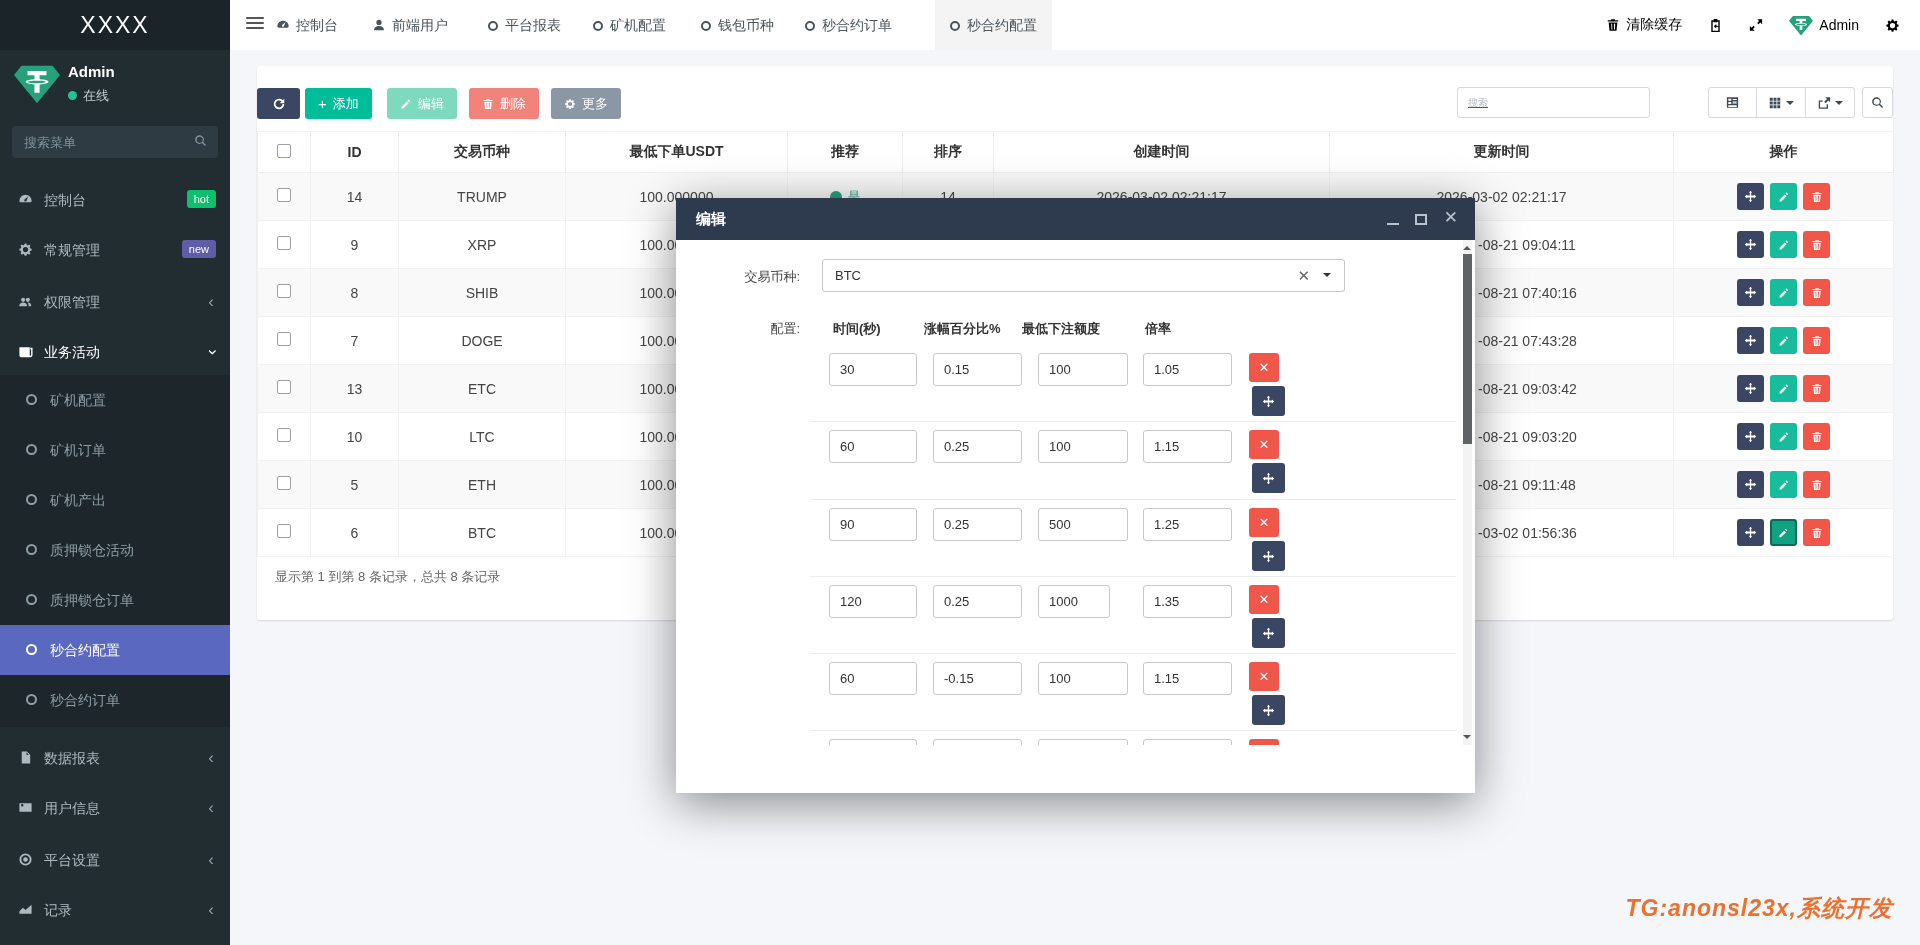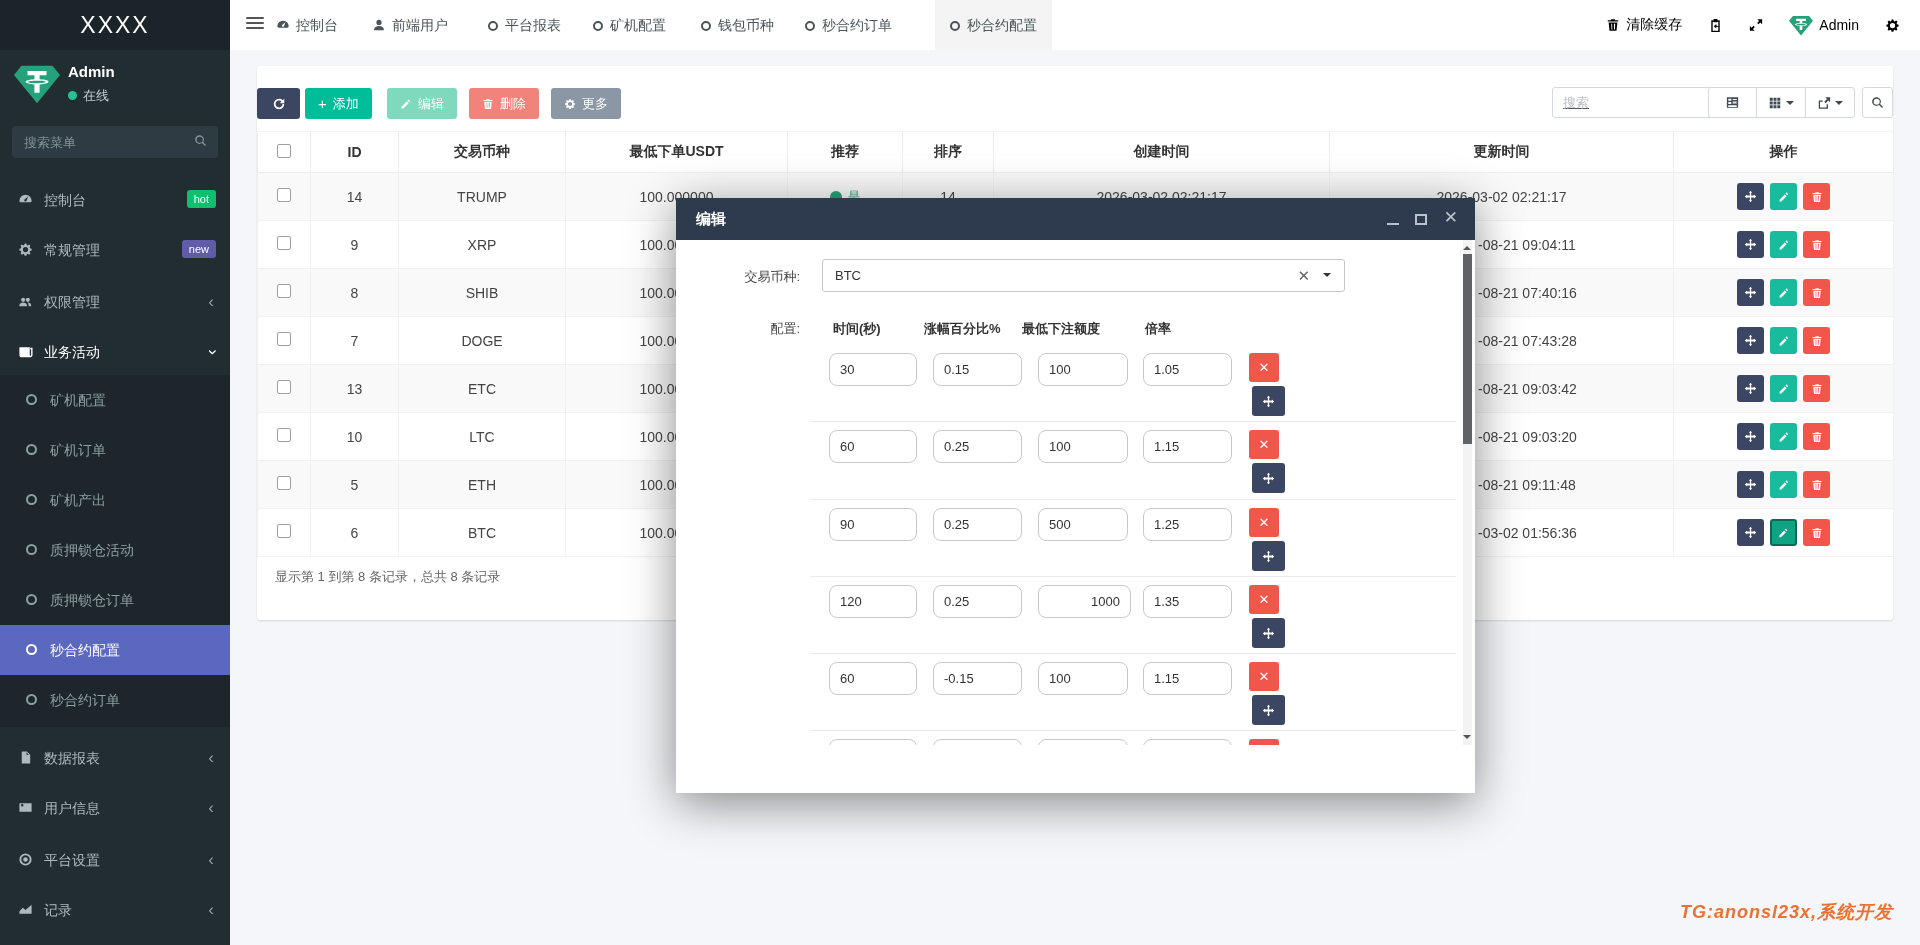--- a/index.html
+++ b/index.html
@@ -46,22 +46,22 @@
   .ntab.active{background:#f4f4f5;padding:0 15px;}
   .nav-right{position:absolute;right:20px;top:0;height:50px;display:flex;align-items:center;gap:26px;color:#000000;font-size:14px;}
   .nav-right .itm{display:flex;align-items:center;gap:6px;cursor:pointer;}
   .tether-badge{width:24px;height:24px;}
 
   
   .card{position:absolute;left:257px;top:66px;width:1636px;height:554px;background:#fff;border-radius:3px;
     box-shadow:0 1px 2px rgba(0,0,0,.12);}
   .tbtn{position:absolute;top:22px;height:31px;border:none;border-radius:3px;color:#fff;font-size:13px;
     cursor:pointer;display:flex;align-items:center;justify-content:center;gap:6px;padding:0 13px;}
-  .srch-in{position:absolute;top:21px;left:1295px;width:193px;height:31px;border:1px solid #d5d9dd;border-radius:3px;
-    padding:0 10px;font-size:13px;color:#555;outline:none;text-decoration:underline;}
+  .srch-in{position:absolute;top:21px;left:1200px;width:193px;height:31px;border:1px solid #d5d9dd;border-radius:3px;
+    padding:0 10px;font-size:10px;color:#555;outline:none;text-decoration:underline;}
   .srch-in::placeholder{color:#b5bcc2;}
   .vbtn{position:absolute;top:21px;height:31px;background:#fff;border:1px solid #d5d9dd;color:#3f4a54;
     display:flex;align-items:center;justify-content:center;gap:4px;cursor:pointer;}
   .caret{display:inline-block;width:0;height:0;border:4px solid transparent;border-top-color:#3f4a54;margin-top:4px;}
 
   table.grid{position:absolute;left:0;top:65px;width:1636px;border-collapse:collapse;table-layout:fixed;}
   table.grid th{height:41px;font-size:14px;font-weight:bold;color:#333;border:1px solid #ededed;border-top:1px solid #f3f3f3;background:#fff;}
   table.grid td{height:48px;font-size:14px;color:#444;text-align:center;border:1px solid #f1f1f1;}
   table.grid tr.odd td{background:#f9f9f9;}
   .cb{width:14px;height:14px;border:1px solid #9aa0a6;border-radius:2px;background:#fff;display:inline-block;cursor:pointer;}
@@ -84,36 +84,36 @@
   .m-max{position:absolute;right:48px;top:16px;width:12px;height:11px;border:2px solid #b9c2cd;cursor:pointer;}
   .m-close{position:absolute;right:17px;top:9px;color:#b9c2cd;font-size:17px;cursor:pointer;}
   .m-body{position:absolute;left:0;top:42px;width:799px;height:505px;background:#fff;overflow:hidden;}
   .m-label{position:absolute;left:20px;width:104px;text-align:right;font-size:13px;color:#444;}
   .m-select{position:absolute;left:146px;top:19px;width:523px;height:33px;border:1px solid #c6c6c6;border-radius:3px;cursor:pointer;}
   .m-select .val{position:absolute;left:12px;top:0;line-height:31px;font-size:13px;color:#333;}
   .m-select .clr{position:absolute;right:34px;top:0;line-height:31px;color:#666;font-size:15px;cursor:pointer;}
   .m-select .dcaret{position:absolute;right:13px;top:13px;width:0;height:0;border:4px solid transparent;border-top-color:#333;}
   .cfg-hdr{position:absolute;top:80px;font-size:13px;font-weight:bold;color:#333;}
   .cfg-row{position:absolute;left:0;width:799px;height:70px;}
-  .cfg-in{position:absolute;top:0;height:33px;border:1px solid #c9c9c9;border-radius:8px;font-size:13px;color:#333;padding:0 10px;outline:none;}
+  .cfg-in{position:absolute;top:0;height:33px;border:1px solid #c9c9c9;border-radius:3px;font-size:13px;color:#333;padding:0 10px;outline:none;}
   .btn-x{position:absolute;left:573px;top:0;width:30px;height:29px;background:#f1564b;border:none;border-radius:3px;
     color:#fff;font-weight:bold;font-size:13px;cursor:pointer;line-height:27px;text-align:center;}
   .btn-mv{position:absolute;left:576px;top:33px;width:33px;height:30px;background:#3b4662;border:none;border-radius:3px;
     color:#fff;cursor:pointer;display:flex;align-items:center;justify-content:center;}
   .cfg-div{position:absolute;left:134px;width:646px;height:1px;background:#ececec;}
   .m-scroll{position:absolute;right:3px;top:0;width:9px;height:505px;background:#f3f3f3;}
   .m-thumb{position:absolute;left:0;top:14px;width:9px;height:190px;background:#5f6368;cursor:grab;}
   .sc-ar{position:absolute;left:0;width:0;height:0;border:4px solid transparent;cursor:pointer;}
   .sc-up{top:2px;border-bottom-color:#555;margin-left:0px;}
   .sc-dn{bottom:2px;border-top-color:#555;}
   .m-foot{position:absolute;left:0;bottom:0;width:799px;height:48px;background:#eef1f4;border-top:1px solid #dfe3e6;}
   .btn-ok{position:absolute;left:144px;top:8px;width:52px;height:32px;background:#3b4662;color:#fff;border:none;border-radius:3px;font-size:13px;cursor:pointer;}
   .btn-reset{position:absolute;left:204px;top:8px;width:48px;height:32px;background:#f5f5f5;color:#555;border:1px solid #ccc;border-radius:3px;font-size:13px;cursor:pointer;}
 
-  .watermark{position:absolute;right:27px;bottom:21px;color:#ed702e;font-size:18px;font-weight:bold;font-style:italic;letter-spacing:1px;}
+  .watermark{position:absolute;right:27px;bottom:21px;color:#ed702e;font-size:23px;font-weight:bold;font-style:italic;letter-spacing:1px;}
 </style>
 </head>
 <body>
 
 <svg width="0" height="0" style="position:absolute">
   <symbol id="i-tacho" viewBox="0 0 16 16">
       <path d="M8 3a6.5 6.5 0 0 0-6.5 6.5c0 .9.8 1.5 1.5 1.5h10c.7 0 1.5-.6 1.5-1.5A6.5 6.5 0 0 0 8 3zm1 6.6a1.3 1.3 0 0 1-2-1.7l3.8-3-1.8 4.7z"></path>
     </symbol>
   <symbol id="i-user" viewBox="0 0 16 16">
       <path d="M8 2a3 3 0 1 1 0 6 3 3 0 0 1 0-6zm0 7c3 0 5.5 1.6 5.5 3.6V14h-11v-1.4C2.5 10.6 5 9 8 9z"></path>
@@ -704,21 +704,21 @@
         <button class="btn-mv">
             <svg class="ic" width="13" height="13">
               <use href="#i-move"></use>
             </svg>
           </button>
       </div>
       <div class="cfg-div" style="top:336px"></div>
       <div class="cfg-row" style="top:345px">
         <input class="cfg-in" style="left: 153px; width: 88px;" value="120">
         <input class="cfg-in" style="left: 257px; width: 89px;" value="0.25">
-        <input class="cfg-in" style="left: 362px; width: 93px; text-align: right;" value="1000">
+        <input class="cfg-in" style="left: 362px; width: 72px;" value="1000">
         <input class="cfg-in" style="left: 467px; width: 89px;" value="1.35">
         <button class="btn-x">✕</button>
         <button class="btn-mv">
             <svg class="ic" width="13" height="13">
               <use href="#i-move"></use>
             </svg>
           </button>
       </div>
       <div class="cfg-div" style="top:413px"></div>
       <div class="cfg-row" style="top:422px">

